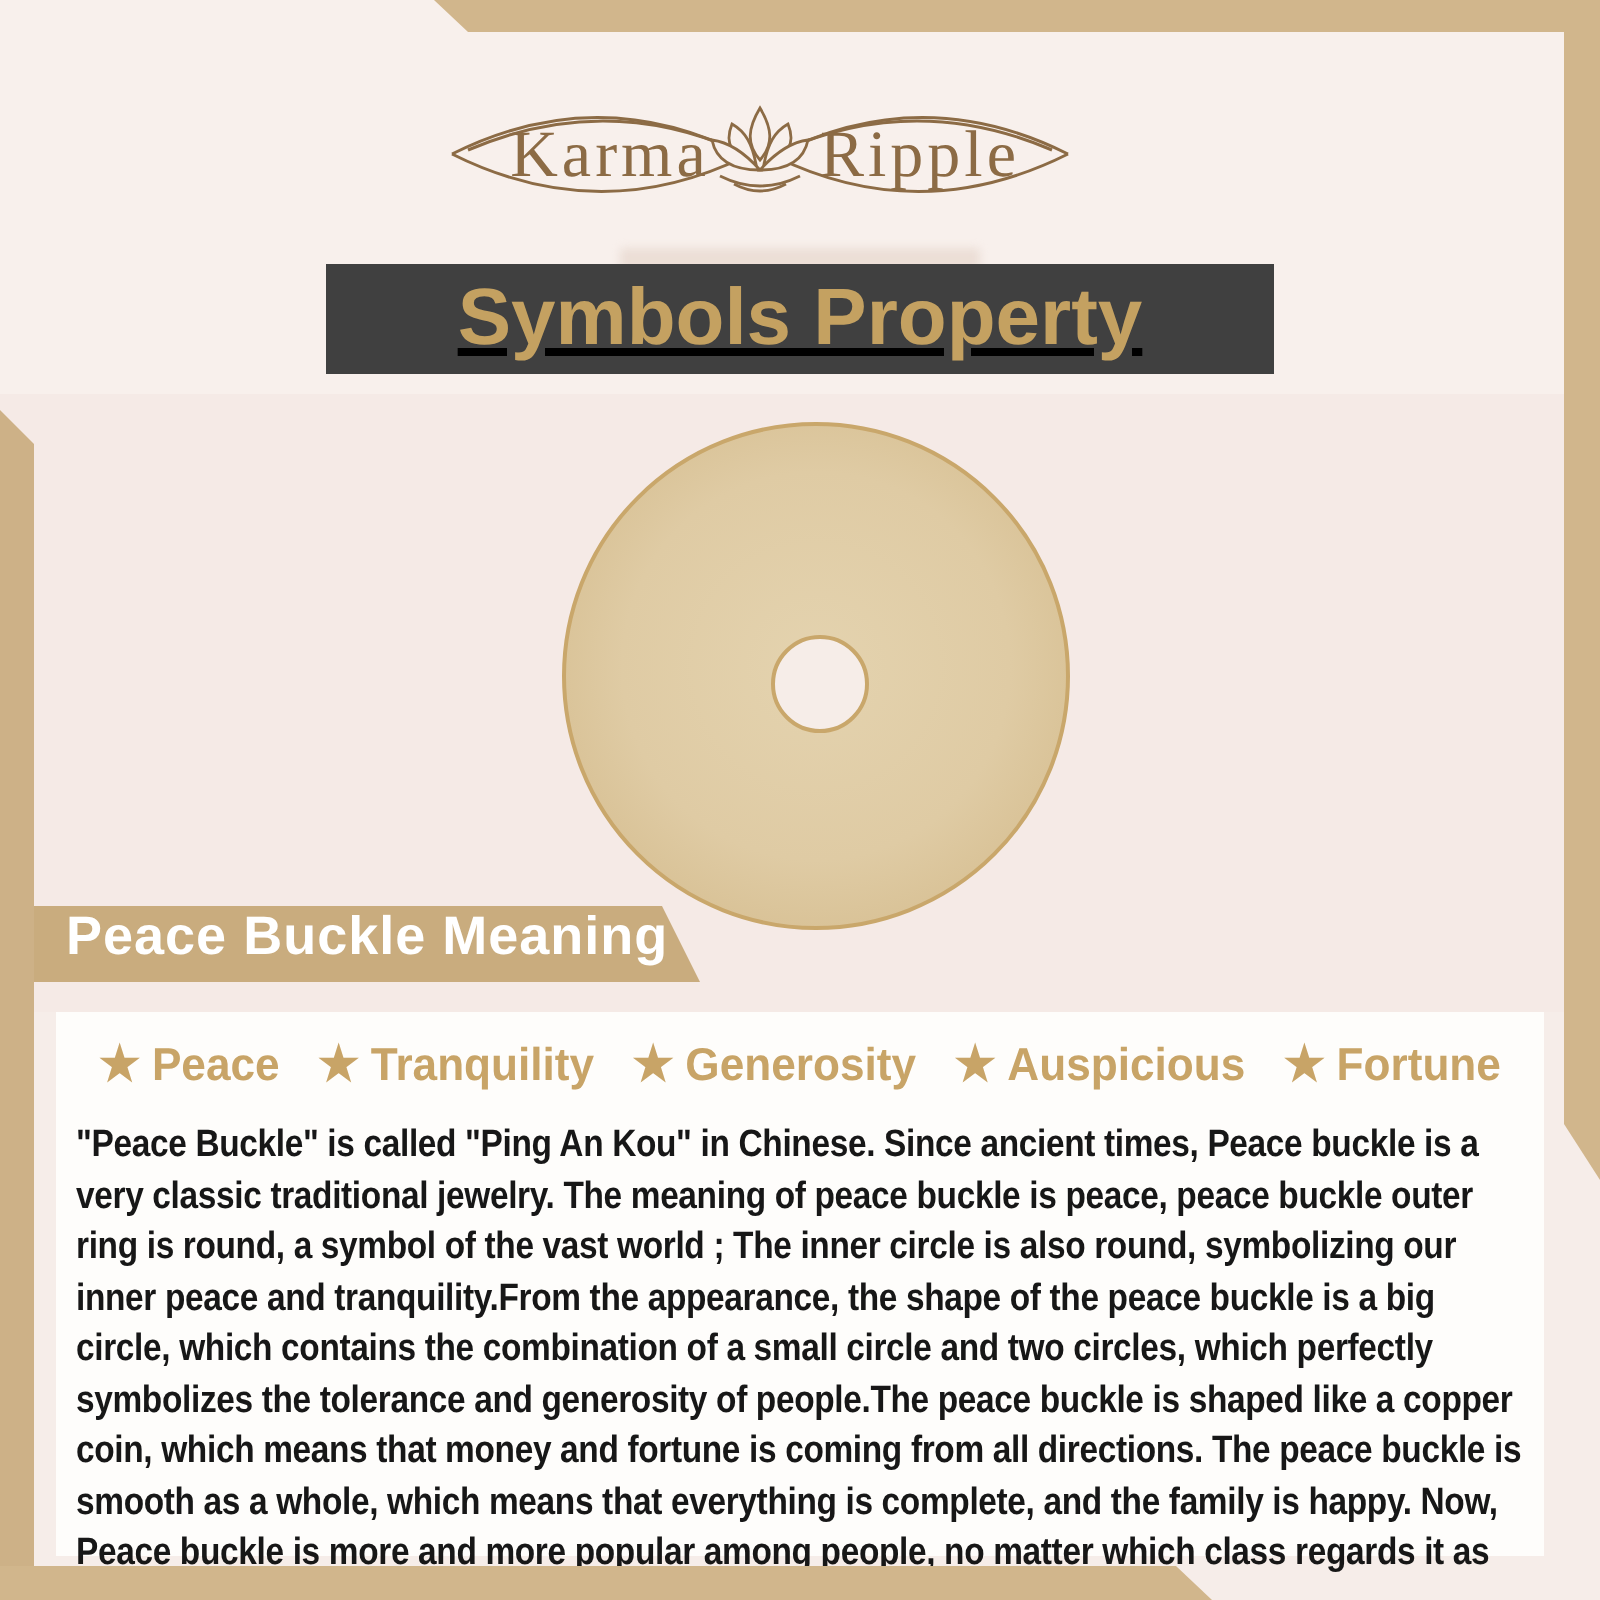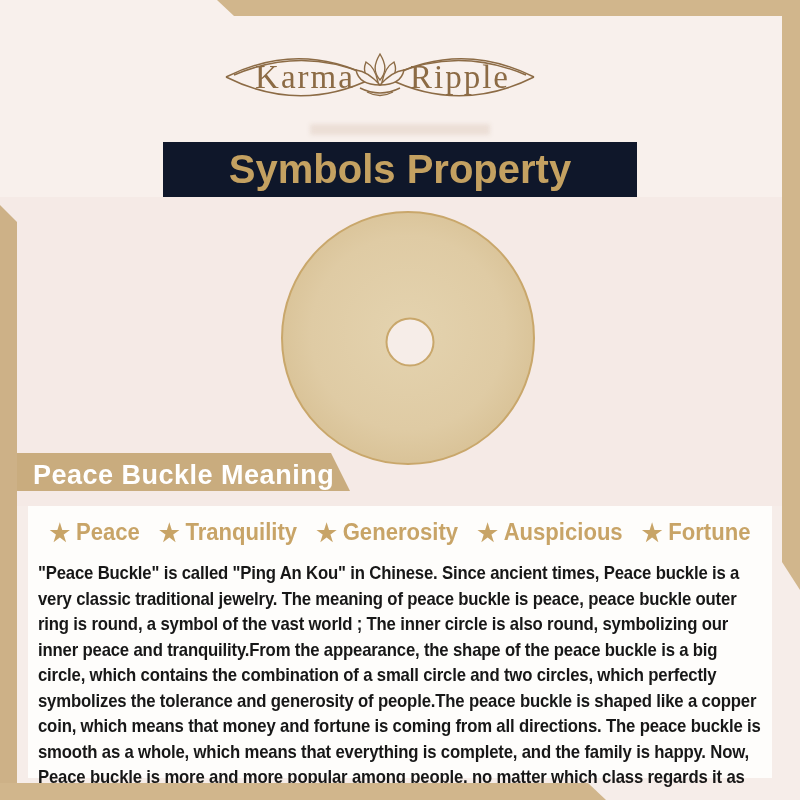--- a/index.html
+++ b/index.html
@@ -24,33 +24,33 @@
     clip-path:polygon(0 0,588px 0,606px 17px,0 17px);}
 
   
   .logo{position:absolute;left:210px;top:38px;width:340px;height:80px;z-index:2;}
 
   
   .ghost{position:absolute;left:310px;top:124px;width:180px;height:11px;
     background:rgba(221,202,188,0.45);filter:blur(2px);border-radius:2px;}
 
   
-  .title-band{position:absolute;left:163px;top:142px;width:474px;height:55px;
-    background:#0f172a;display:flex;align-items:center;justify-content:center;z-index:2;}
+  .title-band{position:absolute;left:163px;top:132px;width:474px;height:55px;
+    background:#404040;display:flex;align-items:center;justify-content:center;z-index:2;text-decoration:underline;}
   .title-band h1{
     margin:0;font-size:40px;font-weight:700;color:#C4A161;letter-spacing:0px;
     font-family:"Liberation Sans", sans-serif;}
 
   
   .donut{position:absolute;left:280px;top:210px;width:256px;height:256px;z-index:1;}
 
   
   .ribbon{position:absolute;left:0;top:453px;width:350px;height:38px;background:#C9AC7E;
     clip-path:polygon(0 0,331px 0,350px 38px,0 38px);z-index:4;
-    display:flex;align-items:flex-end;}
+    display:flex;align-items:flex-start;}
   .ribbon span{color:#FFFFFF;font-size:27px;font-weight:700;letter-spacing:0.5px;
     padding-left:33px;white-space:nowrap;}
 
   
   .panel{position:absolute;left:28px;top:506px;width:744px;height:272px;
     background:#FEFDFB;z-index:3;}
 
   .symbols-row{margin-top:13px;display:flex;justify-content:center;gap:20px;
     color:#C8A467;font-weight:700;font-size:23px;white-space:nowrap;
     transform:scaleX(0.96);transform-origin:50% 0;}

